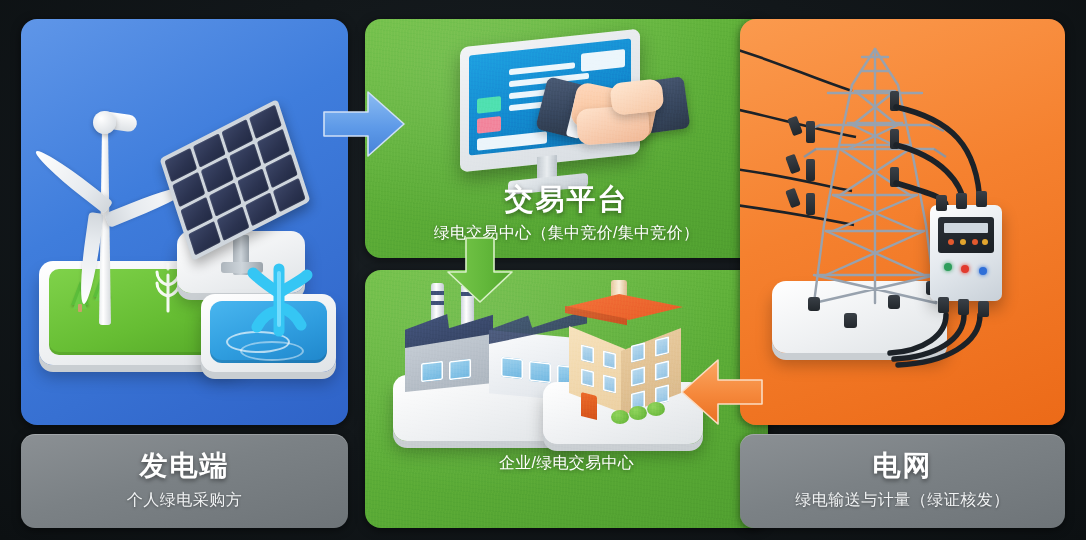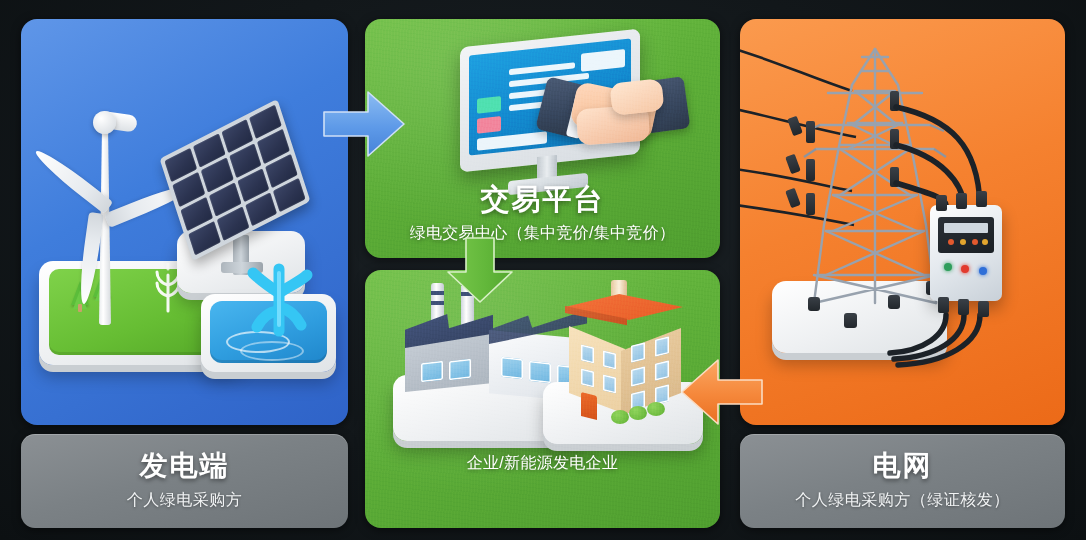--- a/index.html
+++ b/index.html
@@ -14,20 +14,21 @@
   
   .panel{position:absolute;border-radius:16px;overflow:hidden;
          box-shadow:0 2px 10px rgba(0,0,0,.55);}
   .panel.blue{
     background:linear-gradient(150deg,#5f96e8 0%,#3f7ddc 40%,#2f63c8 100%);
   }
   .panel.green{
     background:
       radial-gradient(ellipse at 30% 20%, rgba(255,255,255,.10) 0%, rgba(255,255,255,0) 60%),
       linear-gradient(160deg,#6fbf45 0%,#5dae38 45%,#4f9e2f 100%);
+    padding-left: 48px;
   }
   .panel.green::after{
     content:"";position:absolute;inset:0;pointer-events:none;
     background:
       repeating-linear-gradient(93deg, rgba(255,255,255,.045) 0 1px, rgba(0,0,0,0) 1px 3px),
       repeating-linear-gradient(7deg, rgba(0,0,0,.035) 0 1px, rgba(0,0,0,0) 1px 4px);
     mix-blend-mode:overlay;opacity:.85;
   }
   .panel.orange{
     background:linear-gradient(160deg,#fb9a4e 0%,#f5812f 45%,#ec6a18 100%);
@@ -335,21 +336,21 @@
     <div class="h-win" style="left:290px;top:68px;width:14px;height:17px;transform:skewY(-14deg);"></div>
     <div class="h-win" style="left:266px;top:98px;width:14px;height:17px;transform:skewY(-14deg);"></div>
     <div class="h-win" style="left:290px;top:92px;width:14px;height:17px;transform:skewY(-14deg);"></div>
     <div class="h-win" style="left:266px;top:122px;width:14px;height:17px;transform:skewY(-14deg);"></div>
     <div class="h-win" style="left:290px;top:116px;width:14px;height:17px;transform:skewY(-14deg);"></div>
     <div class="bush" style="left:246px;top:140px;width:18px;height:14px;"></div>
     <div class="bush" style="left:264px;top:136px;width:18px;height:14px;"></div>
     <div class="bush" style="left:282px;top:132px;width:18px;height:14px;"></div>
 
     <div class="ontext" style="top:176px;">
-      <div class="t2">企业/新能源发电企业</div>
+      <div class="t2">企业/绿电交易中心</div>
     </div>
   </div>
 
   <div class="panel orange" style="left:740px;top:19px;width:325px;height:406px;">
 
     <svg style="position:absolute;left:0;top:0;" width="325" height="406" viewBox="0 0 325 406">
       <g stroke="#1c2228" stroke-width="2.6" fill="none">
         <path d="M-5 30 C40 44, 70 58, 112 72"></path>
         <path d="M-5 90 C40 100, 74 110, 116 118"></path>
         <path d="M-5 150 C40 156, 72 164, 112 172"></path>
@@ -418,21 +419,21 @@
     <div class="ins" style="left:196px;top:176px;width:11px;height:16px;"></div>
     <div class="ins" style="left:216px;top:174px;width:11px;height:16px;"></div>
     <div class="ins" style="left:236px;top:172px;width:11px;height:16px;"></div>
     <div class="ins" style="left:198px;top:278px;width:11px;height:16px;"></div>
     <div class="ins" style="left:218px;top:280px;width:11px;height:16px;"></div>
     <div class="ins" style="left:238px;top:282px;width:11px;height:16px;"></div>
   </div>
 
   <div class="plate" style="left:740px;top:434px;width:325px;height:94px;">
     <div class="t1">电网</div>
-    <div class="t2">个人绿电采购方（绿证核发）</div>
+    <div class="t2">绿电输送与计量（绿证核发）</div>
   </div>
 
   <svg class="arrow" style="left:322px;top:86px;" width="84" height="76" viewBox="0 0 84 76">
     <defs>
       <linearGradient id="gb" x1="0" y1="0" x2="0" y2="1">
         <stop offset="0%" stop-color="#8cbcf2"></stop>
           <stop offset="55%" stop-color="#5e9ae8"></stop>
         <stop offset="100%" stop-color="#4682d8"></stop>
       </linearGradient>
     </defs>

